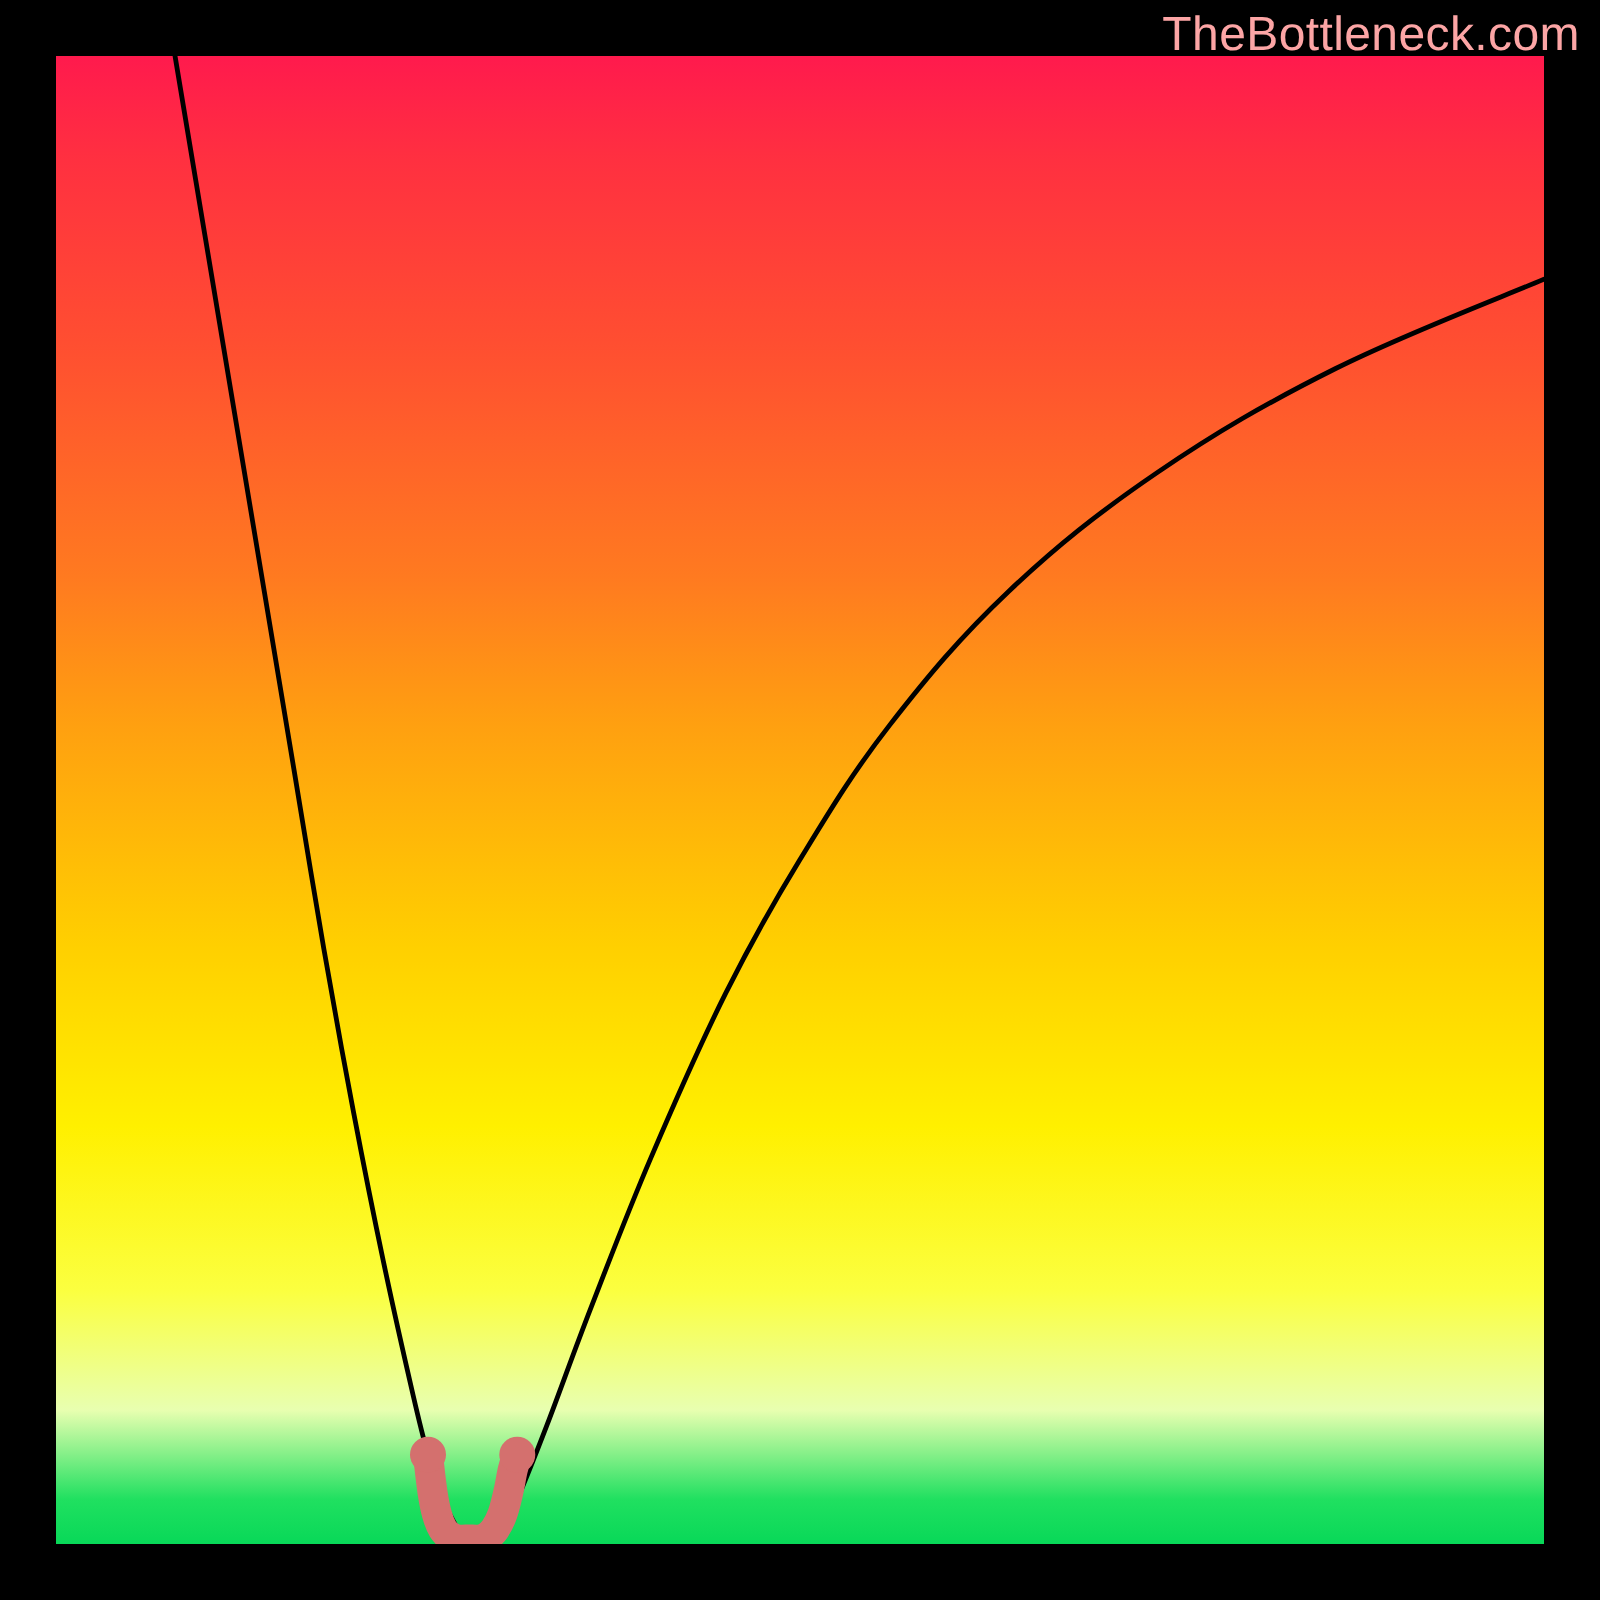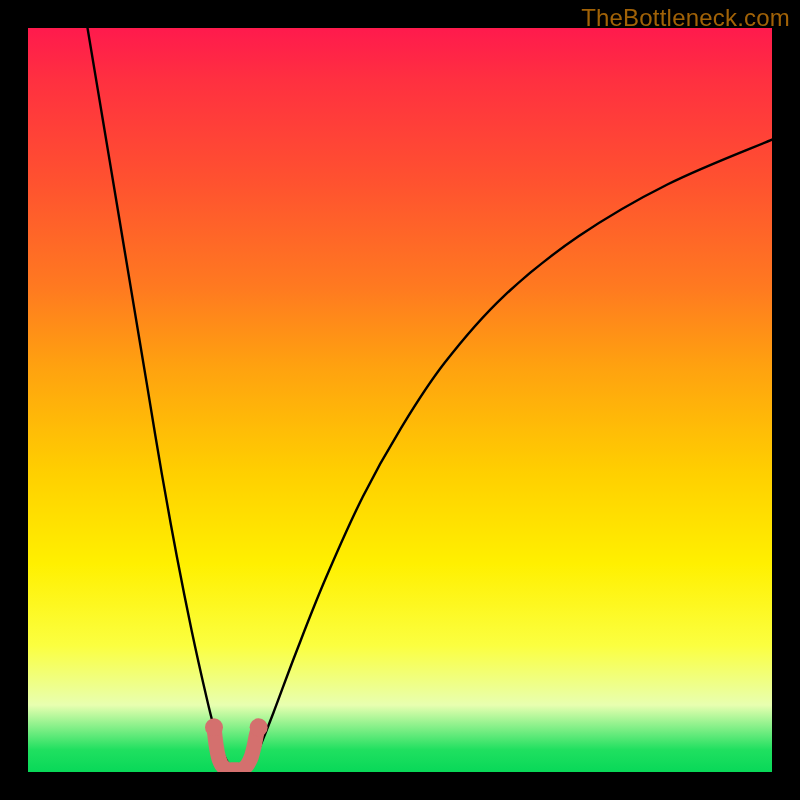--- a/index.html
+++ b/index.html
@@ -38,21 +38,21 @@
       #20e060 97%,
       #08d858 100%
     );
   }
   .watermark {
     position: absolute;
     top: 4px;
     right: 10px;
     font-family: Arial, Helvetica, sans-serif;
     font-size: 24px;
-    color: #a16207;
+    color: #fca5a5;
     letter-spacing: 0.2px;
     user-select: none;
   }
   svg.curves {
     position: absolute;
     left: 0;
     top: 0;
     width: 744px;
     height: 744px;
   }

